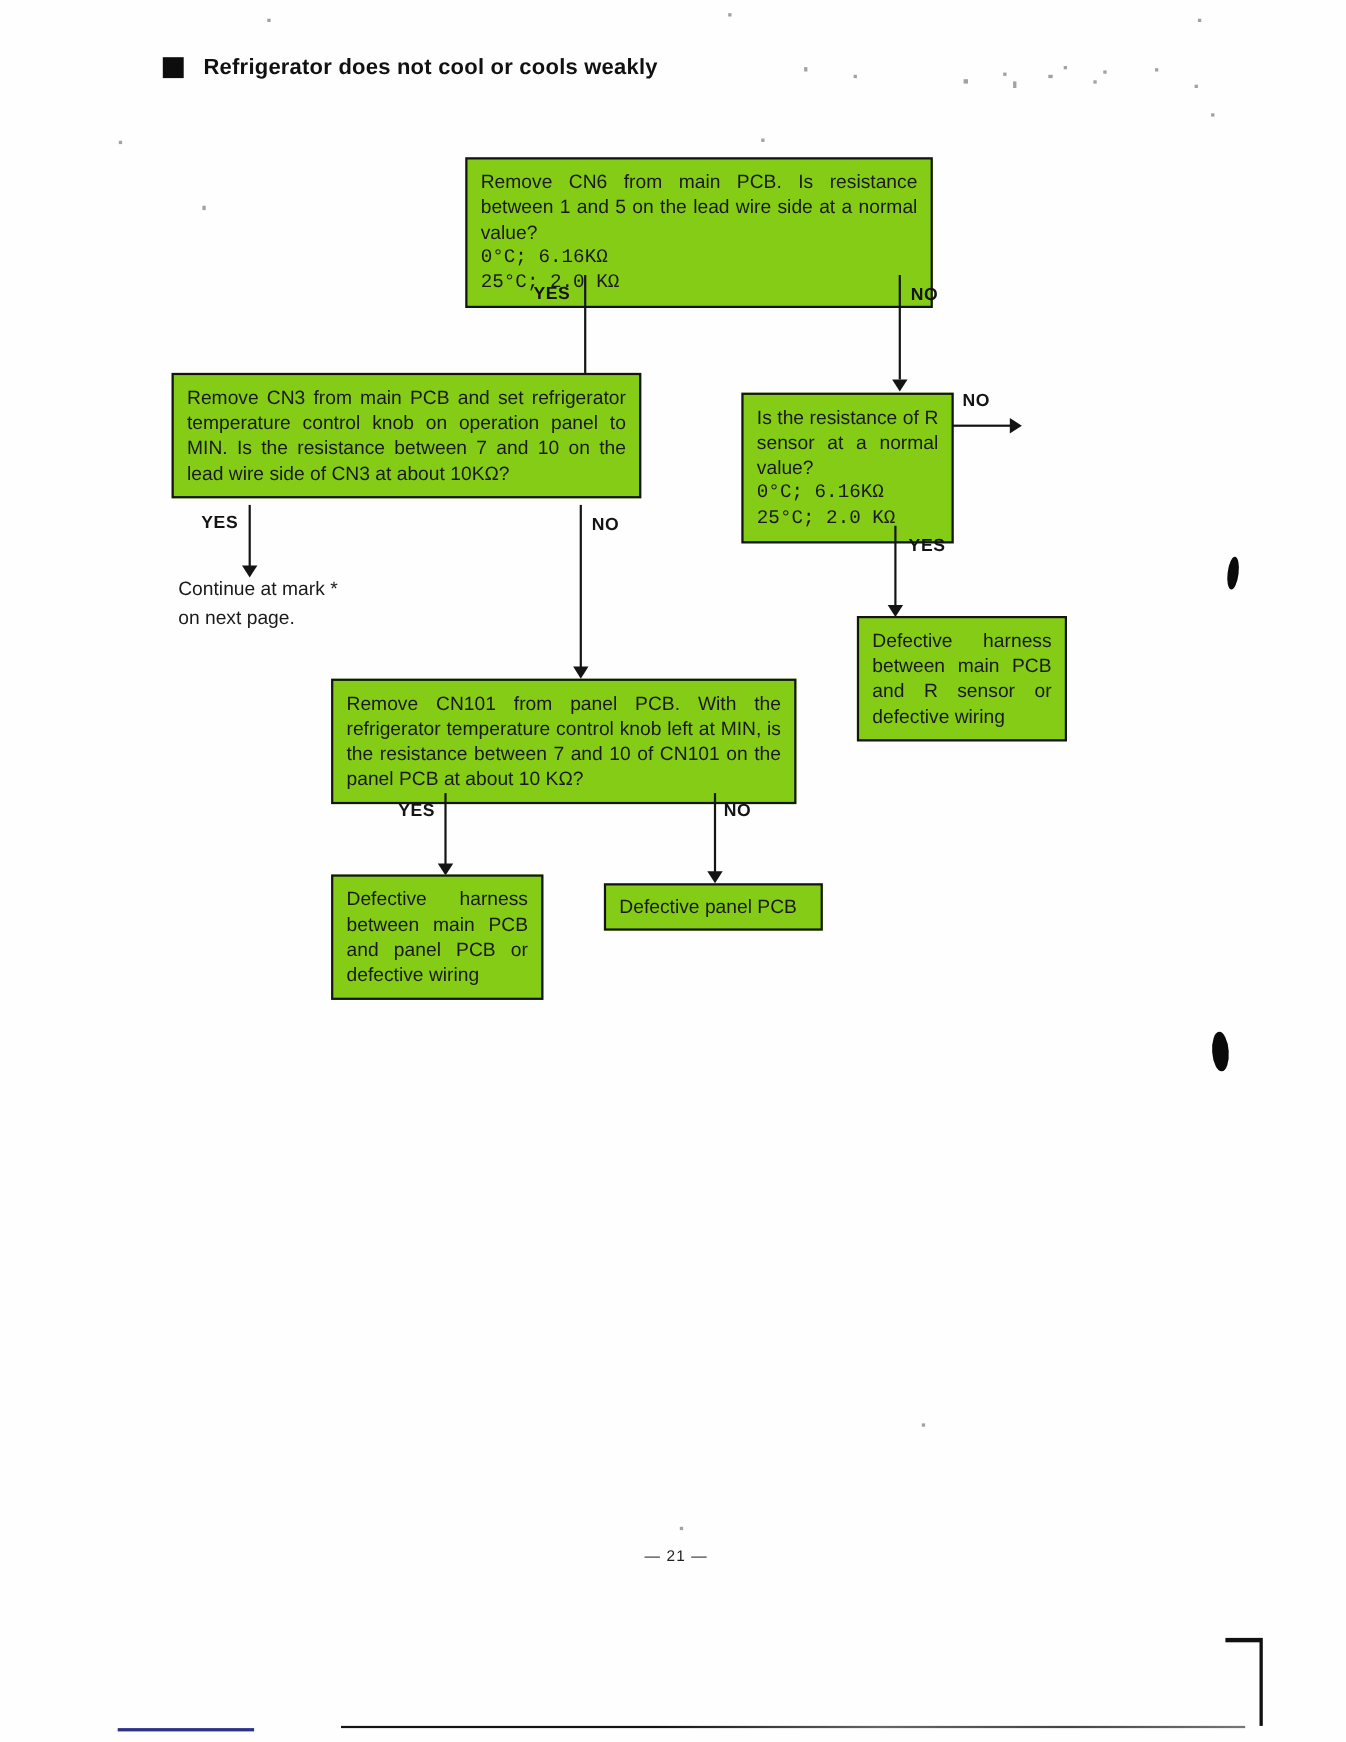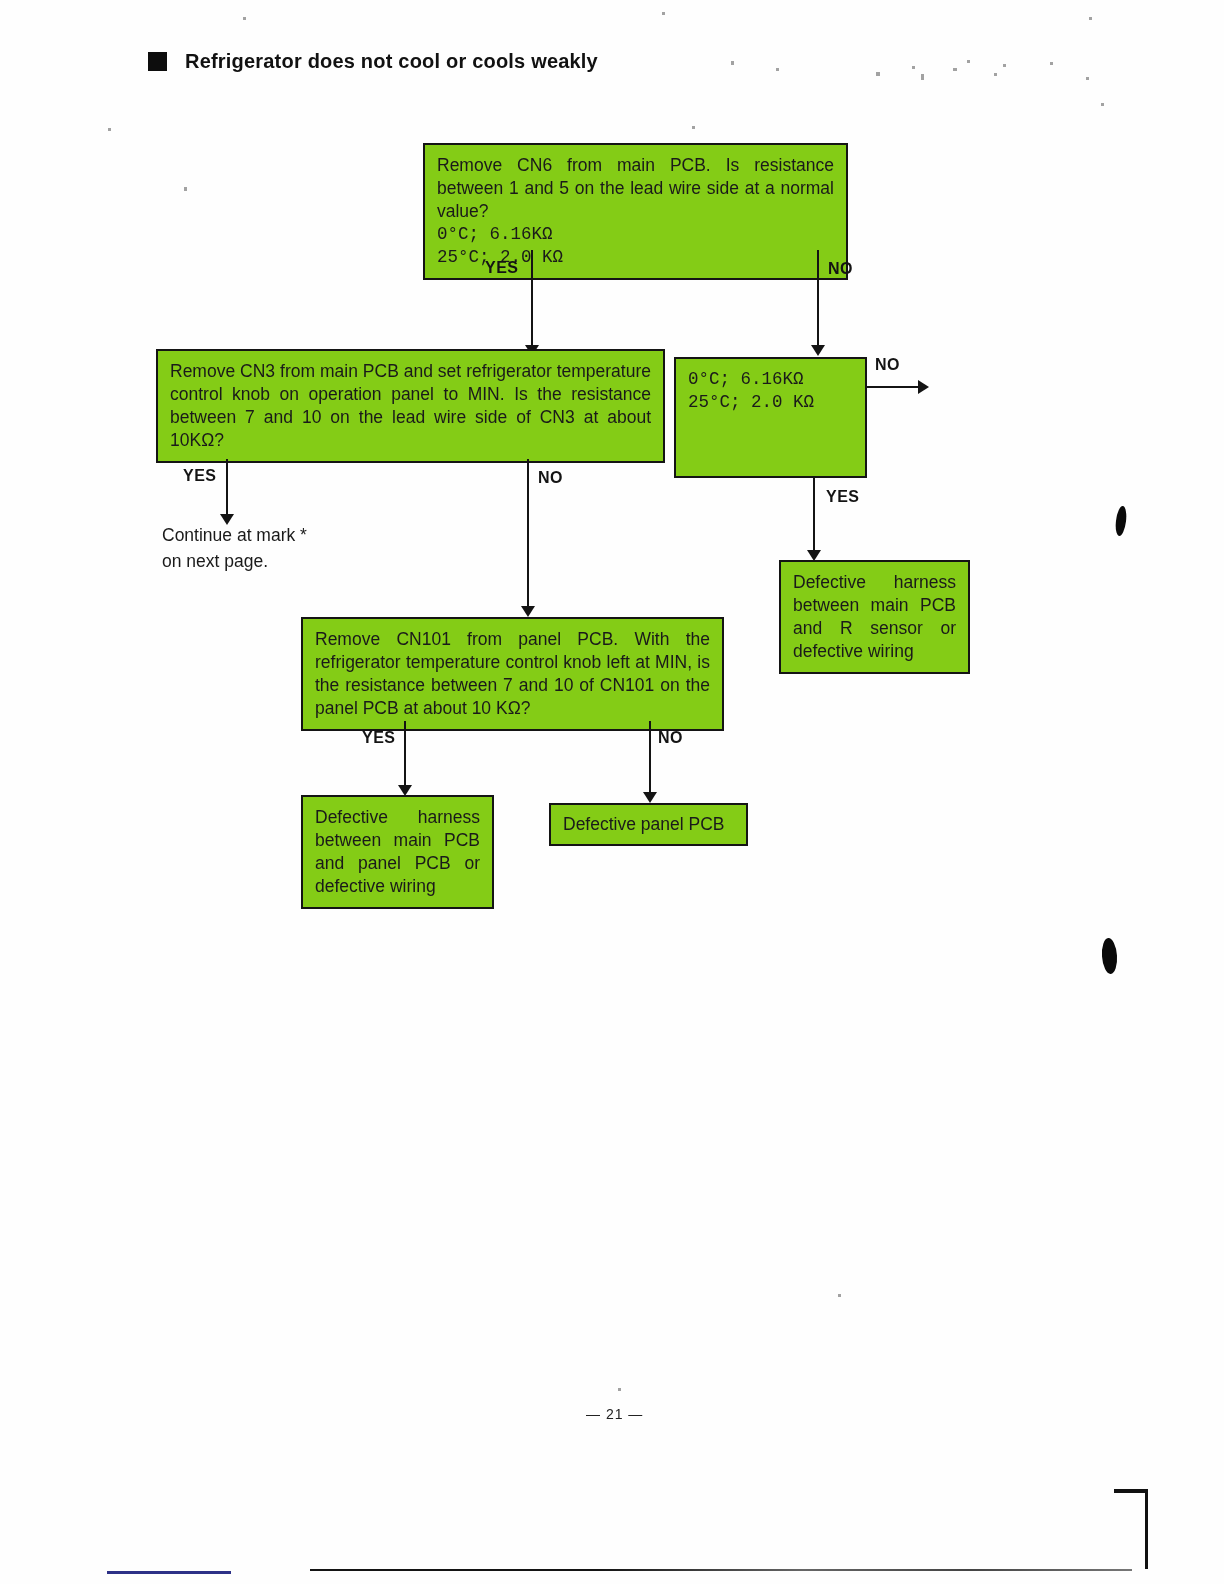--- a/index.html
+++ b/index.html
@@ -67,25 +67,26 @@
   </div>
 
   <div class="vline" style="left:531px;top:250px;height:95px;"></div>
   <div class="arr-down" style="left:525px;top:345px;"></div>
   <div class="lbl" style="left:485px;top:259px;">YES</div>
 
   <div class="vline" style="left:817px;top:250px;height:95px;"></div>
   <div class="arr-down" style="left:811px;top:345px;"></div>
   <div class="lbl" style="left:828px;top:260px;">NO</div>
 
-  <div class="fbox" style="left:156px;top:349px;width:509px;min-height:102px;">
+  <div class="fbox" style="left:156px;top:339px;width:427px;min-height:102px;">
     <span>Remove CN3 from main PCB and set refrigerator temperature control knob on operation panel to MIN. Is the resistance between 7 and 10 on the lead wire side of CN3 at about 10KΩ?</span>
   </div>
 
   <div class="fbox" style="left:674px;top:357px;width:193px;min-height:121px;">
+    <span>Is the resistance of R sensor at a normal value?</span>
     <span class="plain">0°C; 6.16KΩ</span>
     <span class="plain">25°C; 2.0 KΩ</span>
   </div>
 
   <div class="lbl" style="left:875px;top:356px;">NO</div>
   <div class="hline" style="left:866px;top:386px;width:54px;"></div>
   <div class="arr-right" style="left:918px;top:380px;"></div>
 
 
   <div class="vline" style="left:813px;top:478px;height:72px;"></div>

